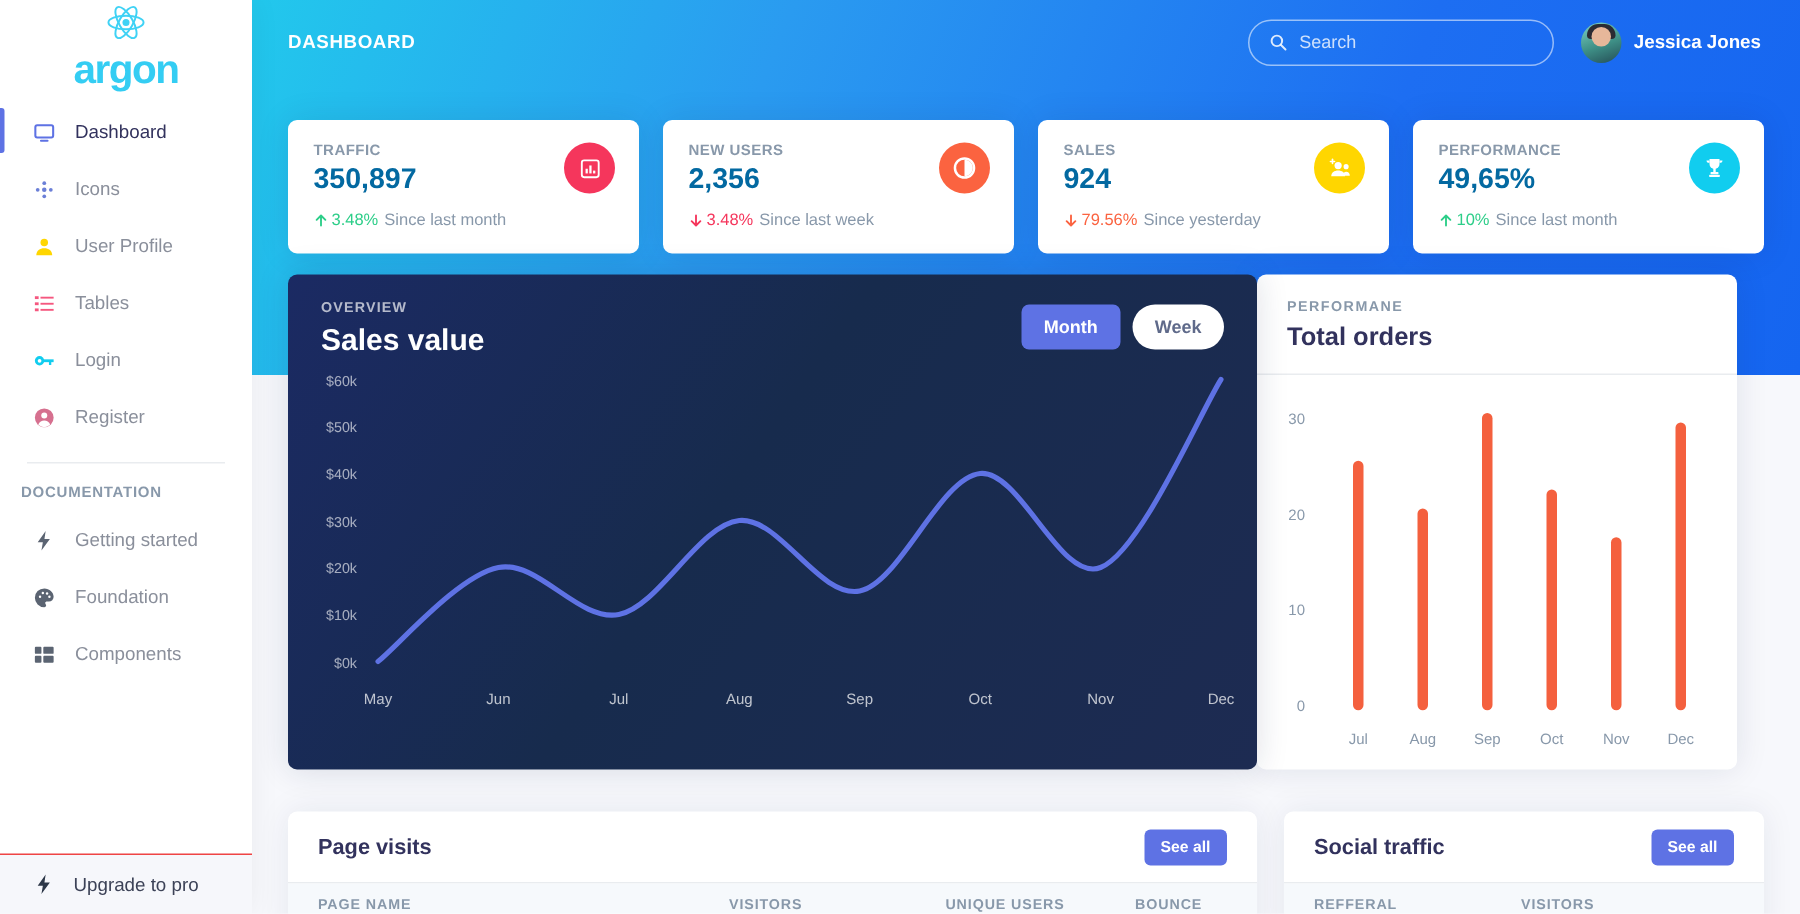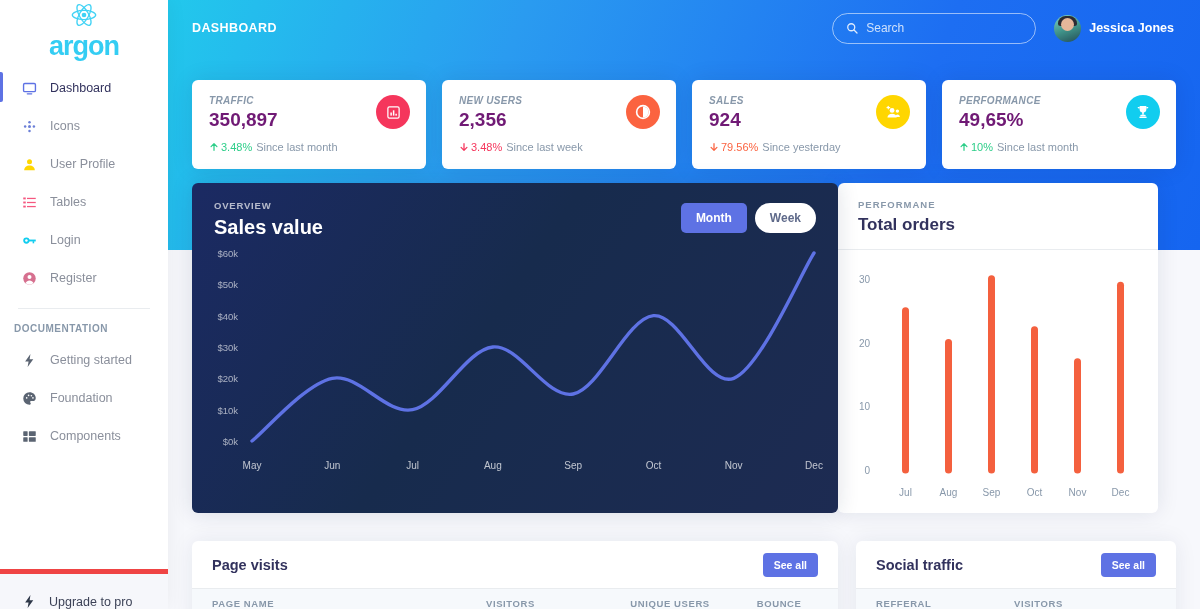--- a/index.html
+++ b/index.html
@@ -40,22 +40,22 @@
     width: 3px; height: 30px; background: #5e72e4; border-radius: 0 2px 2px 0;
   }
   .nav-ico { width: 15px; height: 15px; flex: 0 0 15px; display:block; }
   .divider { height: 1px; background: #e9ecef; margin: 16px 18px 14px 18px; }
   .nav-head {
     font-size: 10px; letter-spacing: .5px; font-weight: bold;
     color: #8898aa; padding-left: 14px; margin-bottom: 12px;
   }
   .upgrade {
     position: absolute; left: 0; bottom: 0; width: 168px; height: 40px;
-    background: #f6f7fb; border-top: 5px solid #ef4444;
-    display: flex; align-items: flex-end; gap: 12px; padding-left: 22px;
+    background: #f6f7fb; border-top: 1px solid #ef4444;
+    display: flex; align-items: center; gap: 12px; padding-left: 22px;
     font-size: 12.5px; color: #3c4257; cursor: pointer;
   }
 
   
   #header {
     position: absolute; left: 168px; top: 0; width: 1032px; height: 250px;
     background: linear-gradient(112deg, #22c8ec 0%, #2a9bf0 32%, #1d6ef2 70%, #1565f0 100%);
     z-index: 1;
   }
   .topbar {
@@ -97,23 +97,23 @@
   .stats {
     position: absolute; left: 192px; top: 80px; width: 984px;
     display: flex; gap: 16px; z-index: 5;
   }
   .stat-card {
     flex: 1; background: #fff; border-radius: 6px; padding: 15px 17px 14px 17px;
     box-shadow: 0 0 22px rgba(19,34,71,.10); height: 89px; position: relative;
   }
   .stat-label {
     font-size: 10px; letter-spacing: .3px; color: #8898aa;
-    text-transform: uppercase; font-weight: bold; font-style: italic;
-  }
-  .stat-value { font-size: 19px; color: #701a75; font-weight: bold; margin-top: 3px; }
+    text-transform: uppercase; font-weight: bold;
+  }
+  .stat-value { font-size: 19px; color: #0369a1; font-weight: bold; margin-top: 3px; }
   .stat-icon {
     position: absolute; right: 16px; top: 15px;
     width: 34px; height: 34px; border-radius: 50%;
     display: flex; align-items: center; justify-content: center;
   }
   .stat-foot { margin-top: 10px; font-size: 11px; color: #8898aa; display:flex; align-items:center; gap:4px; }
   .delta { font-weight: 500; display: inline-flex; align-items: center; gap: 2px; }
   .delta.up { color: #2dce89; }
   .delta.down { color: #f5365c; }
   .delta.down.orange { color: #fb6340; }

